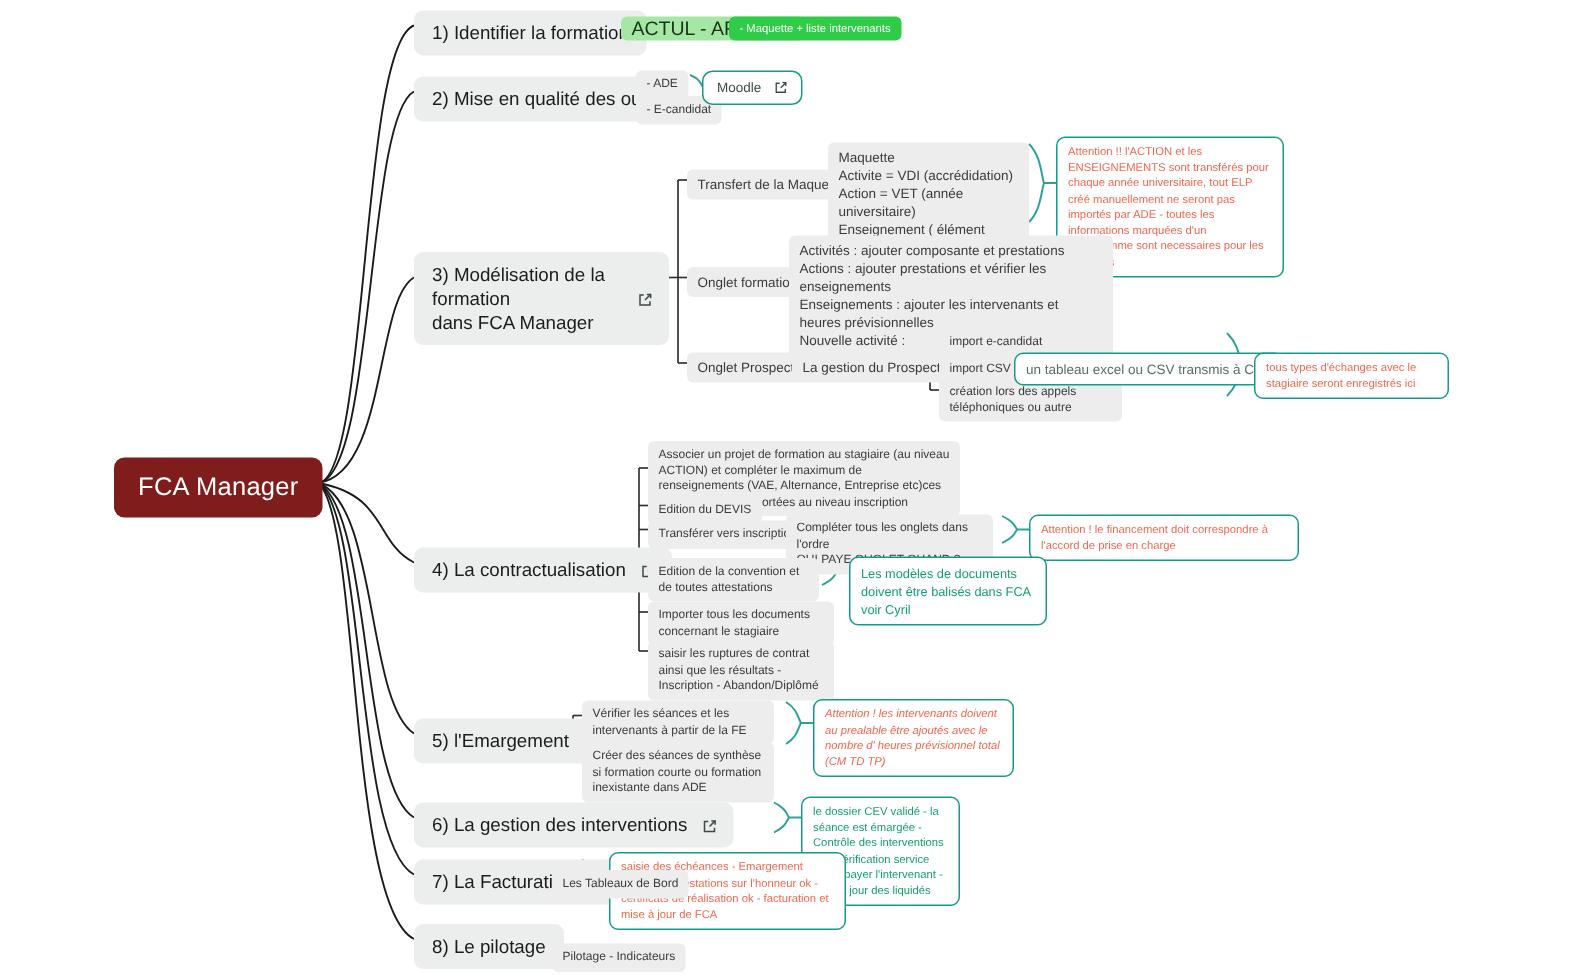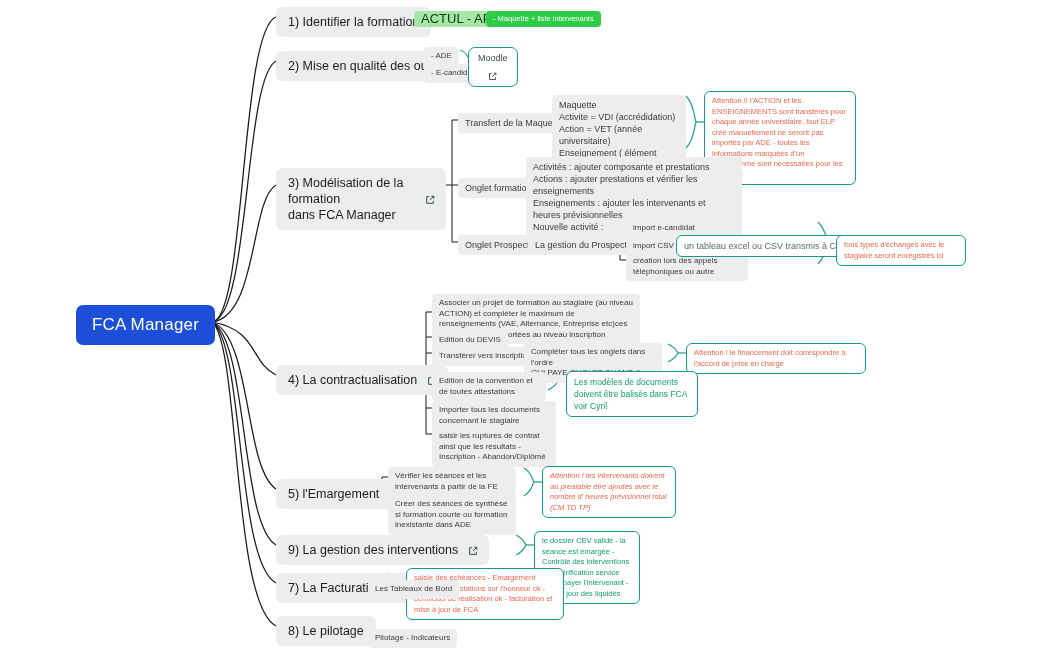--- a/index.html
+++ b/index.html
@@ -10,21 +10,21 @@
     overflow:hidden;
     position:relative;
   }
   #canvas{position:absolute;left:0;top:0;width:1050px;height:650px;}
   svg.links{position:absolute;left:0;top:0;width:1050px;height:650px;pointer-events:none;}
 
   .node{position:absolute;box-sizing:border-box;}
 
   
   .root{
-    background:#1d4ed8;
+    background:#7f1d1d;
     color:#ffffff;
     border-radius:7px;
     padding:10px 16px;
     font-size:17px;
     letter-spacing:.2px;
     white-space:nowrap;
   }
 
   
   .topic{
@@ -61,21 +61,21 @@
     padding:3px 7px;font-size:13px;line-height:10px;white-space:nowrap;
   }
   .badge-strong{
     background:#2ecc47;color:#ffffff;border-radius:4px;
     padding:3px 7px;font-size:7.5px;line-height:10px;white-space:nowrap;
   }
 
   
   .callout{
     border:1.4px solid #159b8a;border-radius:6px;background:#ffffff;
-    padding:4px 7px;font-size:7.5px;line-height:10.5px;flex-direction:column;
+    padding:4px 7px;font-size:7.5px;line-height:10.5px;
   }
   .callout.red{color:#f0674f;}
   .callout.green{color:#14a06a;font-size:8.5px;line-height:12px;}
   .callout.teal-txt{color:#5b6b6b;font-size:9px;line-height:12px;}
   .callout.moodle{
     display:flex;align-items:center;gap:8px;color:#3c4a4a;
     font-size:9px;padding:5px 9px;border-radius:7px;border-width:1.3px;
   }
 
   .ext{display:inline-block;width:9px;height:9px;position:relative;flex:0 0 auto;}
@@ -276,21 +276,21 @@
           <path d="M7.5 1.5H10.5V4.5"></path>
           <path d="M10.5 1.5L6 6"></path>
       </svg>
     </span>
   </div>
   <div class="node sub tiny" style="left:388px;top:467px;width:128px;">Vérifier les séances et les intervenants à partir de la FE</div>
   <div class="node sub tiny" style="left:388px;top:495px;width:128px;">Créer des séances de synthèse si formation courte ou formation inexistante dans ADE</div>
   <div class="node callout red" style="left:542px;top:466px;width:134px;font-style:italic;">Attention ! les intervenants doivent au prealable être ajoutés avec le nombre d' heures prévisionnel total (CM TD TP)</div>
 
   <div class="node topic" style="left:276px;top:535px;">
-    <span class="txt">9)  La gestion des interventions</span>
+    <span class="txt">6)  La gestion des interventions</span>
     <span class="ext">
       <svg width="10" height="10" viewBox="0 0 12 12" fill="none" stroke="#3c4a4a" stroke-width="1.2">
         <path d="M5 2H2v8h8V7"></path>
           <path d="M7.5 1.5H10.5V4.5"></path>
           <path d="M10.5 1.5L6 6"></path>
       </svg>
     </span>
   </div>
   <div class="node callout green" style="left:534px;top:531px;width:106px;font-size:7.5px;line-height:10.5px;">le dossier CEV validé  - la séance est émargée - Contrôle des interventions ok - Vérification service paie - payer l'intervenant - mise à jour des liquidés</div>
 

